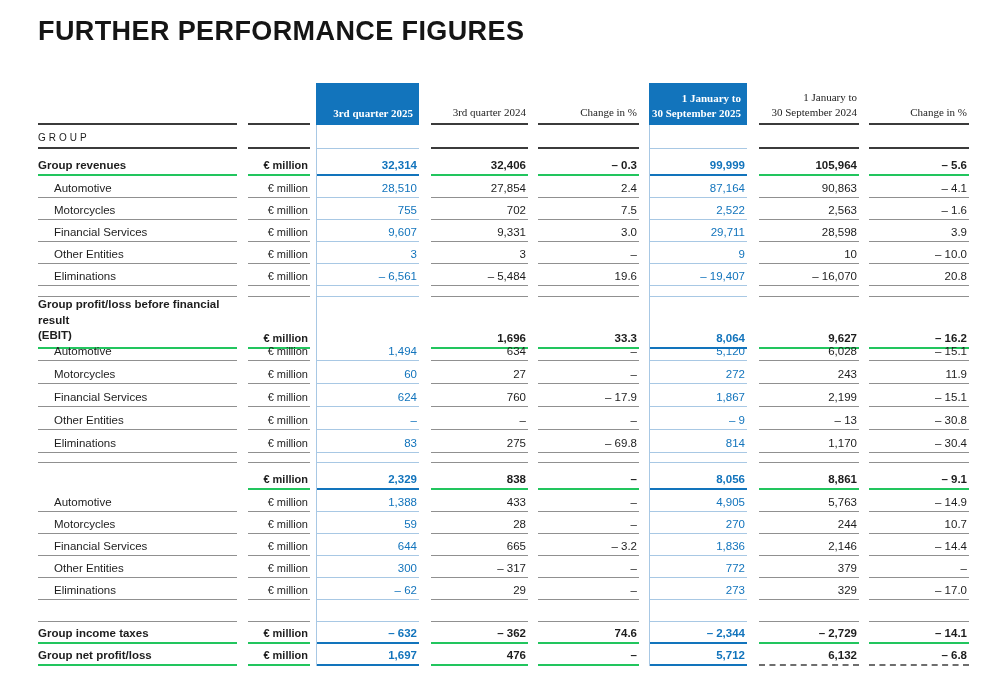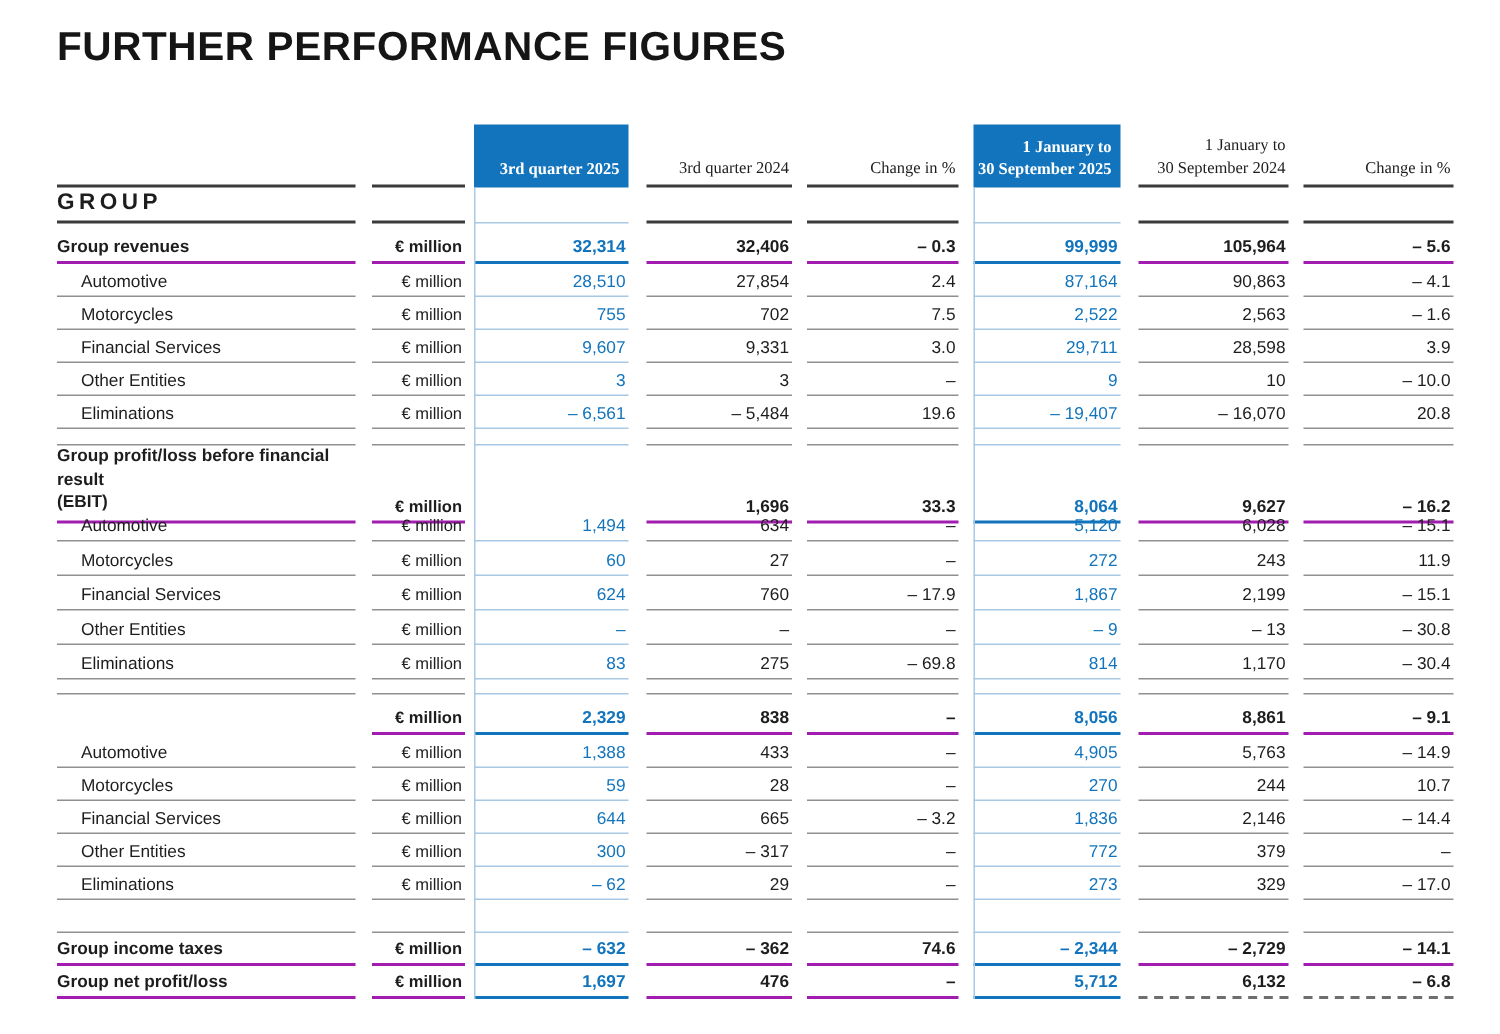--- a/index.html
+++ b/index.html
@@ -17,26 +17,26 @@
   .col-unit{grid-column:3;justify-content:flex-end;font-size:11px;padding:0 2px 3px 0;}
   .col-v0{grid-column:5}.col-v1{grid-column:7}.col-v2{grid-column:9}
   .col-v3{grid-column:11}.col-v4{grid-column:13}.col-v5{grid-column:15}
   .val{justify-content:flex-end;padding:0 2px 3px 0;font-variant-numeric:tabular-nums;}
   .blue{color:#1274bc;}
   
   .sub .cell{border-bottom:1px solid #909090;}
   .sub .col-v0,.sub .col-v3{border-bottom-color:#a8c8e4;}
   .sub .col-label{padding-left:16px;}
   
-  .boldrow .cell{border-bottom:2px solid #a21caf;font-weight:700;}
+  .boldrow .cell{border-bottom:2px solid #22c55e;font-weight:700;}
   .boldrow .col-v0,.boldrow .col-v3{border-bottom-color:#1274bc;}
   
   .grouprow .cell{border-bottom:2px solid #3b3b3b;}
   .grouprow .col-v0,.grouprow .col-v3{border-bottom:1px solid #a8c8e4;}
-  .grouprow .col-label{font-size:15px;font-weight:700;letter-spacing:3px;padding-bottom:4px;}
+  .grouprow .col-label{font-size:10px;font-weight:400;letter-spacing:3px;padding-bottom:4px;}
   
   .rulerow .cell{border-bottom:1px solid #909090;}
   .rulerow .col-v0,.rulerow .col-v3{border-bottom-color:#a8c8e4;}
   
   .hcell{display:flex;flex-direction:column;align-items:flex-end;justify-content:flex-end;
          font-size:11px;line-height:1.3;color:#1d1d1d;padding:0 2px 4px 0;text-align:right;min-width:0;font-family:Liberation Serif, serif;}
   .hrule{border-bottom:2px solid #3b3b3b;}
   .hl{background:#1274bc;color:#ffffff;font-weight:700;padding-right:6px;padding-bottom:5px;}
   .lab2{line-height:1.35;}
   .dashed{border-bottom:2px dashed #6e6e6e !important;text-align:center;}

